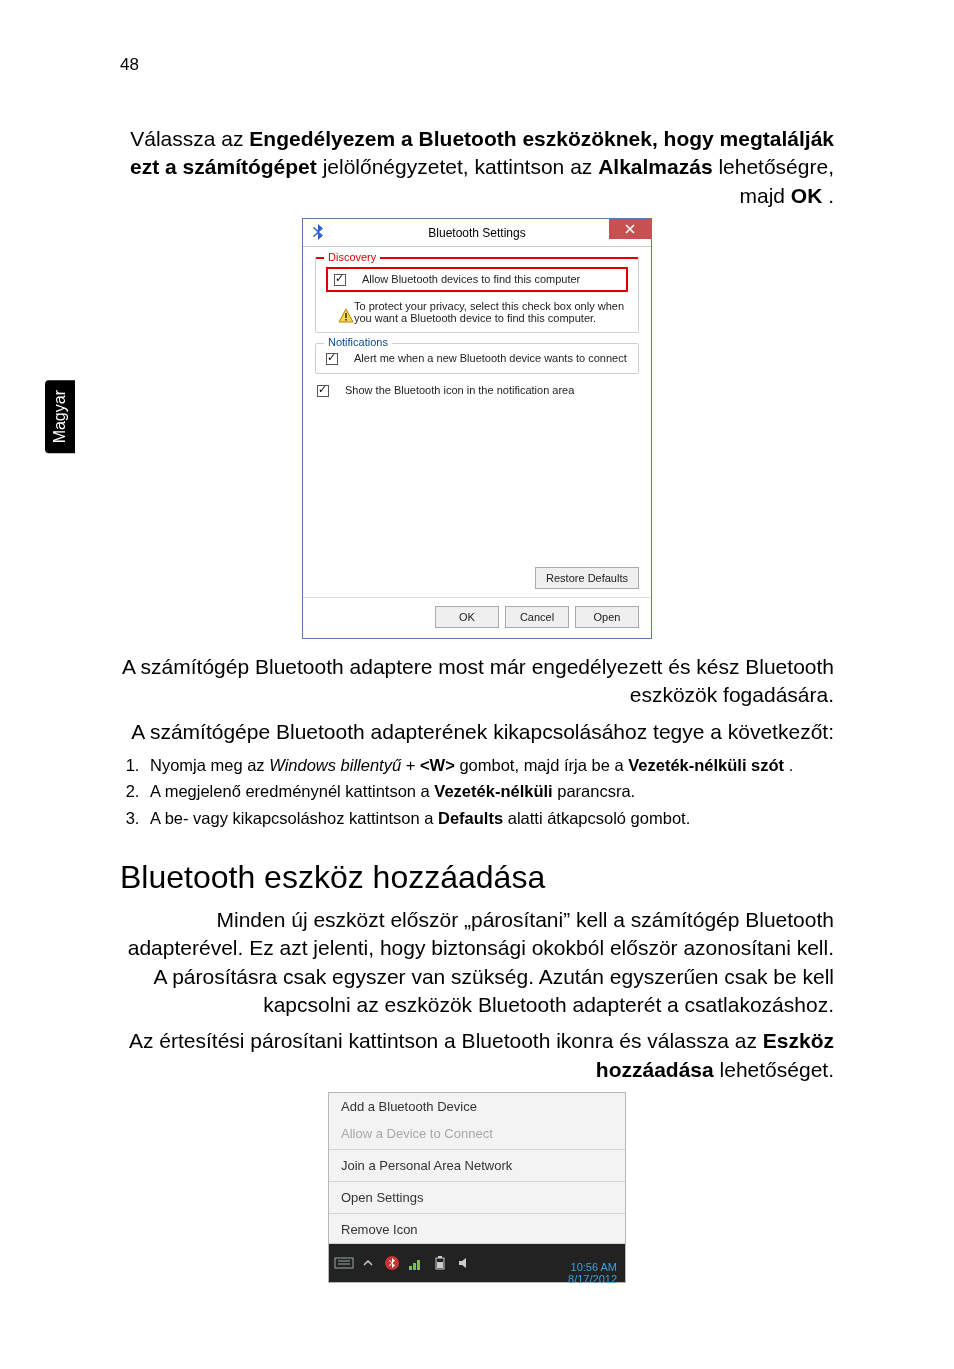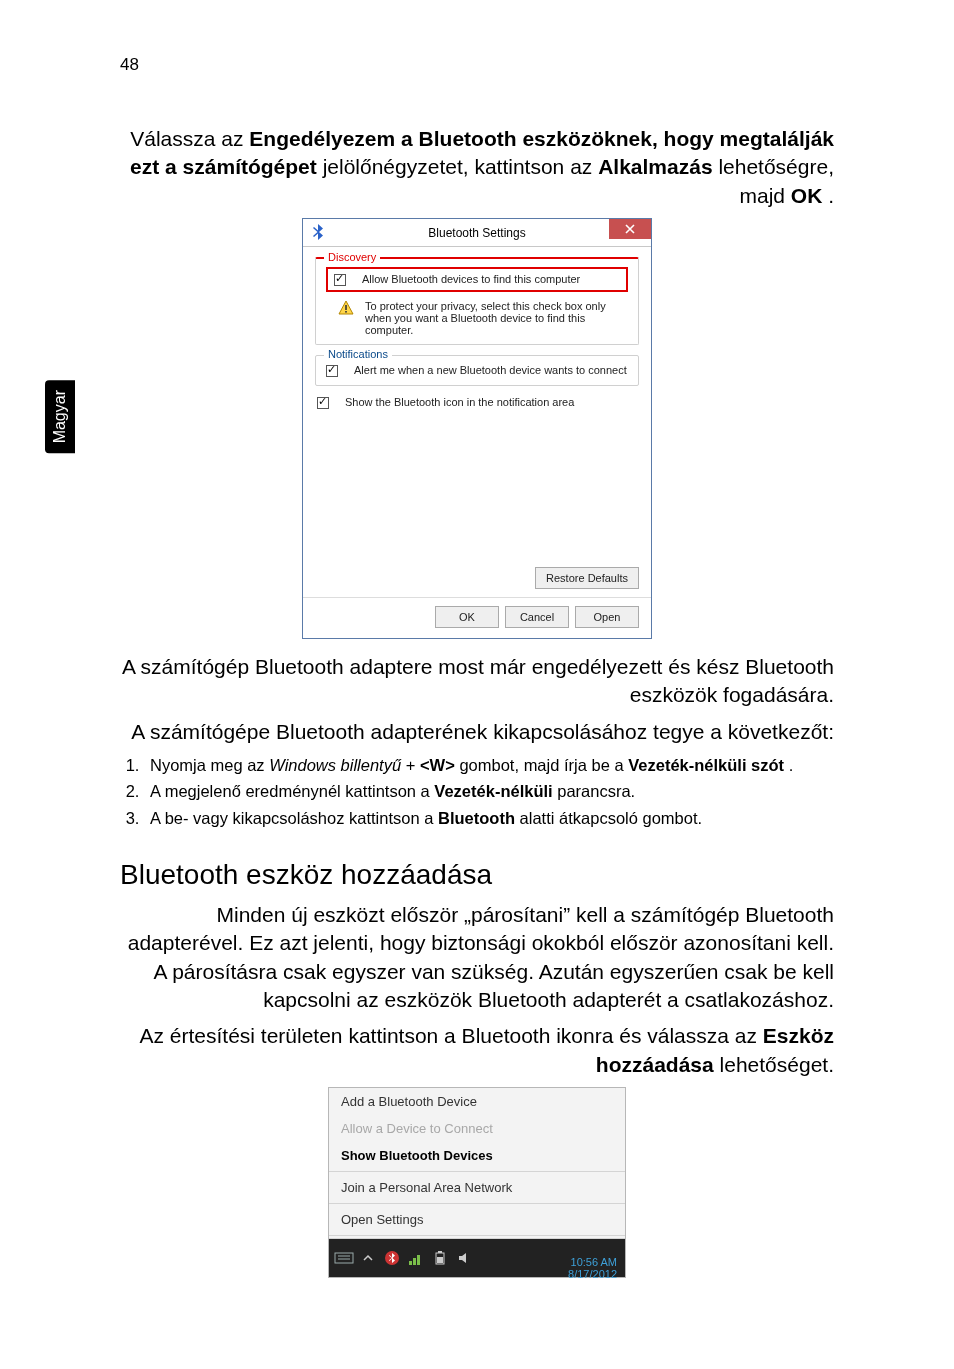--- a/index.html
+++ b/index.html
@@ -33,21 +33,21 @@
   .para {
     font-size: 21px;
     line-height: 1.35;
     margin: 8px 0;
     text-align: right;
   }
   .para b { font-weight: bold; }
   ol.steps { padding-left: 24px; margin: 6px 0; }
   ol.steps li { font-size: 16.5px; line-height: 1.35; margin: 4px 0; padding-left: 6px; }
   h2.section-head {
-    font-size: 28px;
+    font-size: 32px;
     font-weight: normal;
     margin: 30px 0 10px 0;
   }
   .figure-wrap { display: flex; justify-content: center; margin: 8px 0 14px 0; }
 
   
   .bt-dialog {
     width: 350px;
     border: 1px solid #5a7aa8;
     background: #fff;
@@ -111,21 +111,21 @@
     font-size: 11px;
   }
   .redbox {
     border: 2px solid #e00000;
     padding: 4px 6px;
     margin-bottom: 8px;
   }
   .chk-row { display: flex; align-items: flex-start; gap: 16px; font-size: 11px; }
   .chk { width: 12px; height: 12px; border: 1px solid #555; background: #fff; position: relative; flex-shrink: 0; margin-top: 1px; }
   .chk.checked::after { content: "✓"; position: absolute; left: 0; top: -3px; font-size: 11px; color: #000; }
-  .warn-row { display: flex; gap: 11px; align-items: flex-start; padding-left: 12px; }
+  .warn-row { display: flex; gap: 0; align-items: flex-end; padding-left: 12px; }
   .warn-icon { width: 16px; height: 16px; flex-shrink: 0; }
   .warn-text { font-size: 11px; color: #222; }
   .bt-buttons-restore { display: flex; justify-content: flex-end; padding: 0 12px 8px 12px; }
   .bt-buttons-main { display: flex; justify-content: flex-end; gap: 6px; padding: 0 12px 10px 12px; border-top: 1px solid #ddd; padding-top: 8px; }
   .win-btn {
     min-width: 64px;
     height: 22px;
     border: 1px solid #aaa;
     background: #efefef;
     font-size: 11px;
@@ -249,46 +249,46 @@
       <b>Vezeték-nélküli szót</b>
       <span>.</span>
     </li>
     <li>
       <span>A megjelenő eredménynél kattintson a </span>
       <b>Vezeték-nélküli</b>
       <span> parancsra.</span>
     </li>
     <li>
       <span>A be- vagy kikapcsoláshoz kattintson a </span>
-      <b>Bluetooth</b>
+      <b>Defaults</b>
       <span> alatti átkapcsoló gombot.</span>
     </li>
   </ol>
 
   <h2 class="section-head">Bluetooth eszköz hozzáadása</h2>
 
   <p class="para">Minden új eszközt először „párosítani” kell a számítógép Bluetooth adapterével. Ez azt jelenti, hogy biztonsági okokból először azonosítani kell. A párosításra csak egyszer van szükség. Azután egyszerűen csak be kell kapcsolni az eszközök Bluetooth adapterét a csatlakozáshoz.</p>
 
   <p class="para">
-    <span>Az értesítési területen kattintson a Bluetooth ikonra és válassza az </span>
+    <span>Az értesítési párosítani kattintson a Bluetooth ikonra és válassza az </span>
     <b>Eszköz hozzáadása</b>
     <span> lehetőséget.</span>
   </p>
 
   <div class="figure-wrap">
     <div class="tray-fig">
       <div class="tray-menu">
         <div class="tray-item">Add a Bluetooth Device</div>
         <div class="tray-item disabled">Allow a Device to Connect</div>
-        <div class="tray-item bold">Show Bluetooth Devices</div>
         <div class="tray-sep"></div>
         <div class="tray-item">Join a Personal Area Network</div>
         <div class="tray-sep"></div>
         <div class="tray-item">Open Settings</div>
         <div class="tray-sep"></div>
+        <div class="tray-item">Remove Icon</div>
       </div>
       <div class="tray-bar">
         <span class="tray-ico">
           <svg width="18" height="14" viewBox="0 0 18 14">
               <rect x="0" y="2" width="18" height="10" fill="none" stroke="#9aa" stroke-width="1"></rect>
               <line x1="3" y1="5" x2="15" y2="5" stroke="#9aa"></line>
               <line x1="3" y1="8" x2="15" y2="8" stroke="#9aa"></line>
             </svg>
         </span>
         <span class="tray-ico">

